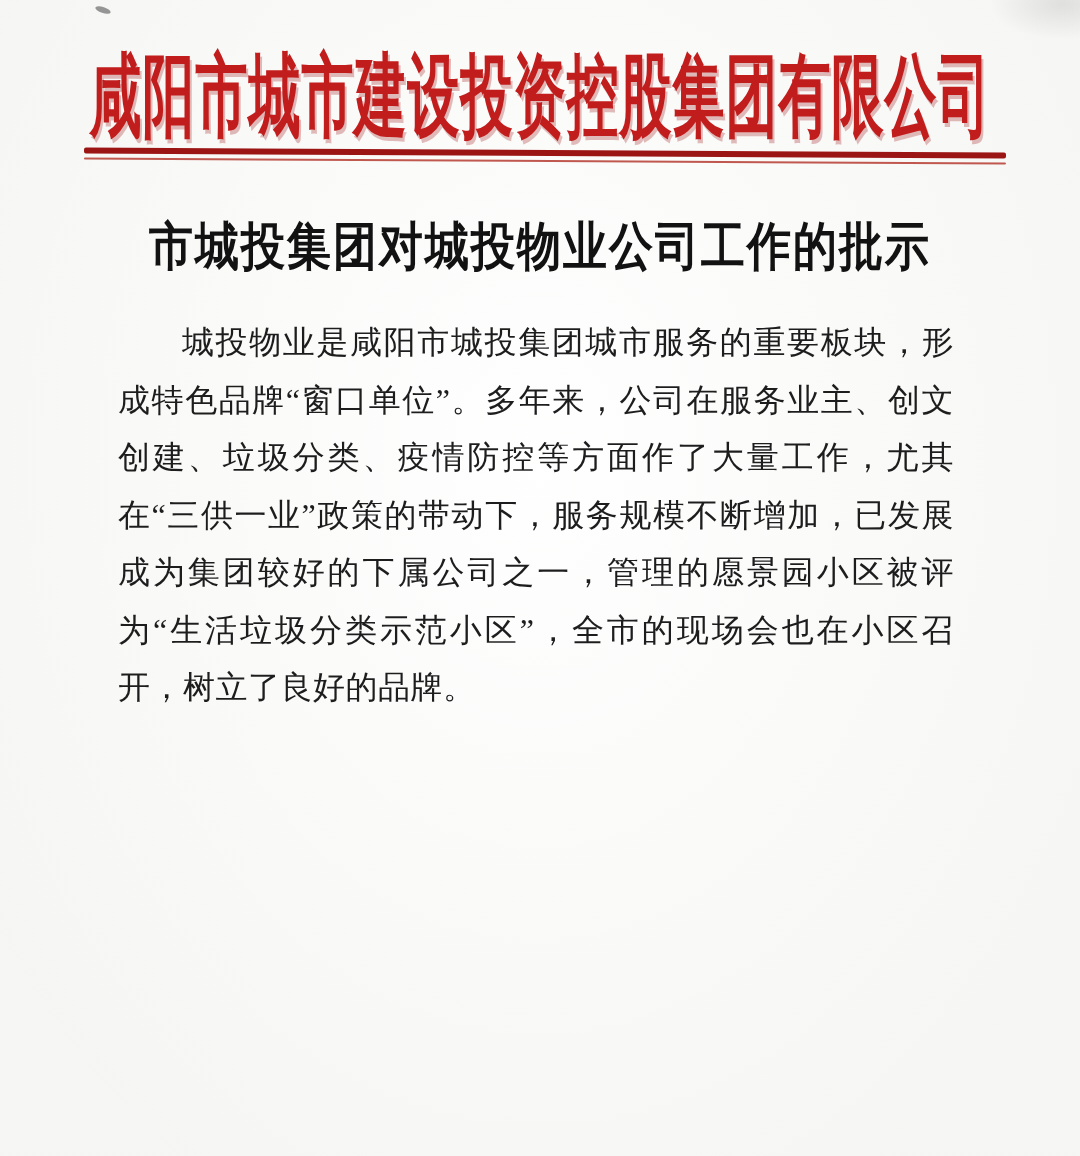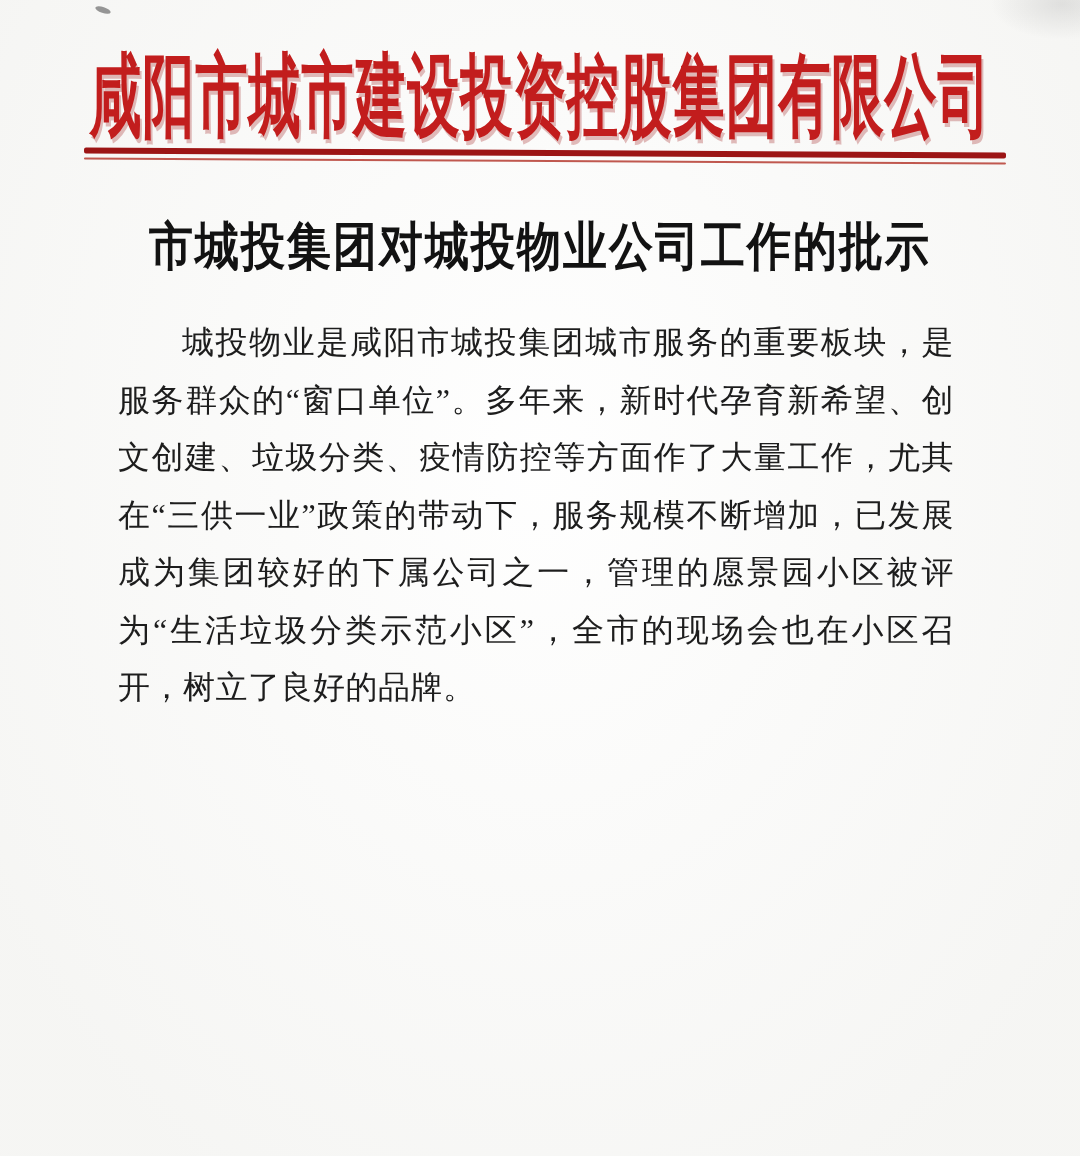--- a/index.html
+++ b/index.html
@@ -112,16 +112,16 @@
   <h1 class="letterhead">咸阳市城市建设投资控股集团有限公司</h1>
 
   <div class="rule">
     <div class="rule-thick"></div>
     <div class="rule-thin"></div>
   </div>
 
   <h2 class="doc-title">市城投集团对城投物业公司工作的批示</h2>
 
   <main class="body-text">
-    <p>城投物业是咸阳市城投集团城市服务的重要板块，是服务群众的“窗口单位”。多年来，新时代孕育新希望、创文创建、垃圾分类、疫情防控等方面作了大量工作，尤其在“三供一业”政策的带动下，服务规模不断增加，已发展成为集团较好的下属公司之一，管理的愿景园小区被评为“生活垃圾分类示范小区”，全市的现场会也在小区召开，树立了良好的品牌。</p>
+    <p>城投物业是咸阳市城投集团城市服务的重要板块，形成特色品牌“窗口单位”。多年来，公司在服务业主、创文创建、垃圾分类、疫情防控等方面作了大量工作，尤其在“三供一业”政策的带动下，服务规模不断增加，已发展成为集团较好的下属公司之一，管理的愿景园小区被评为“生活垃圾分类示范小区”，全市的现场会也在小区召开，树立了良好的品牌。</p>
   </main>
 
 </div>
 
 </body></html>

